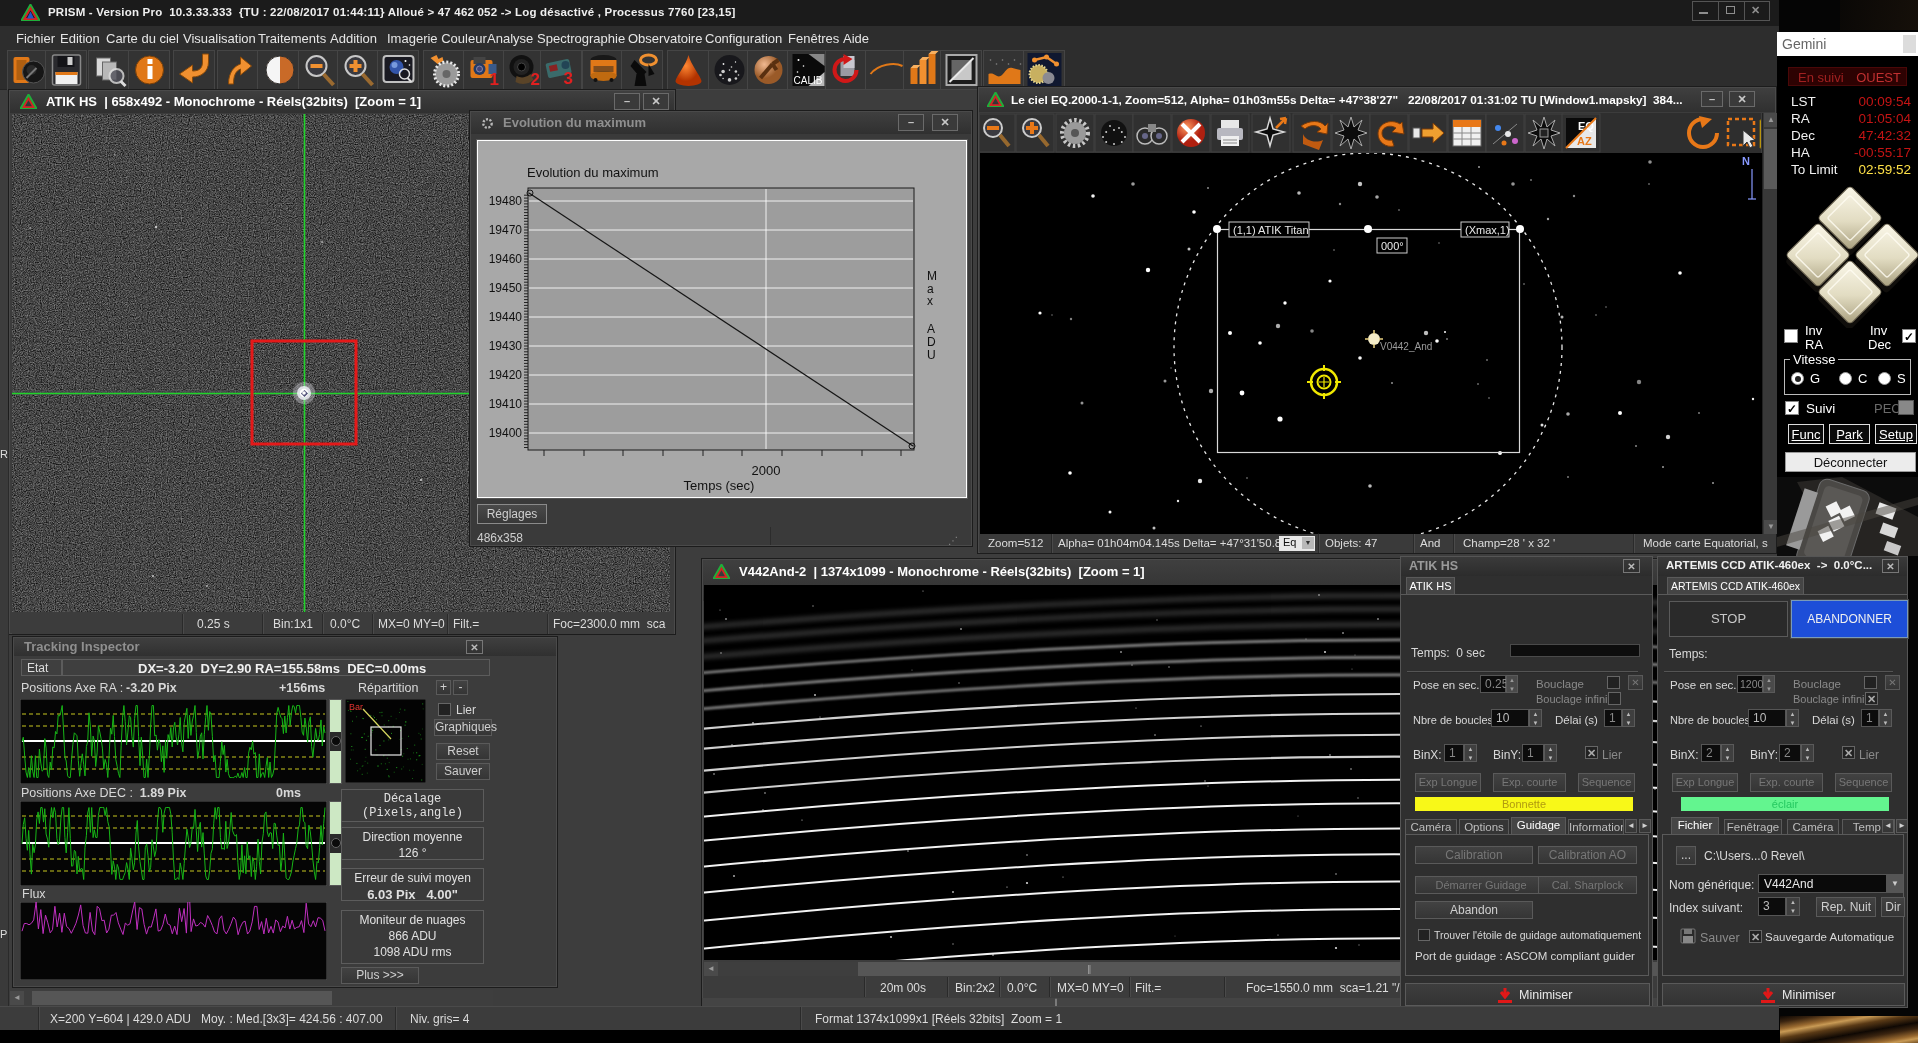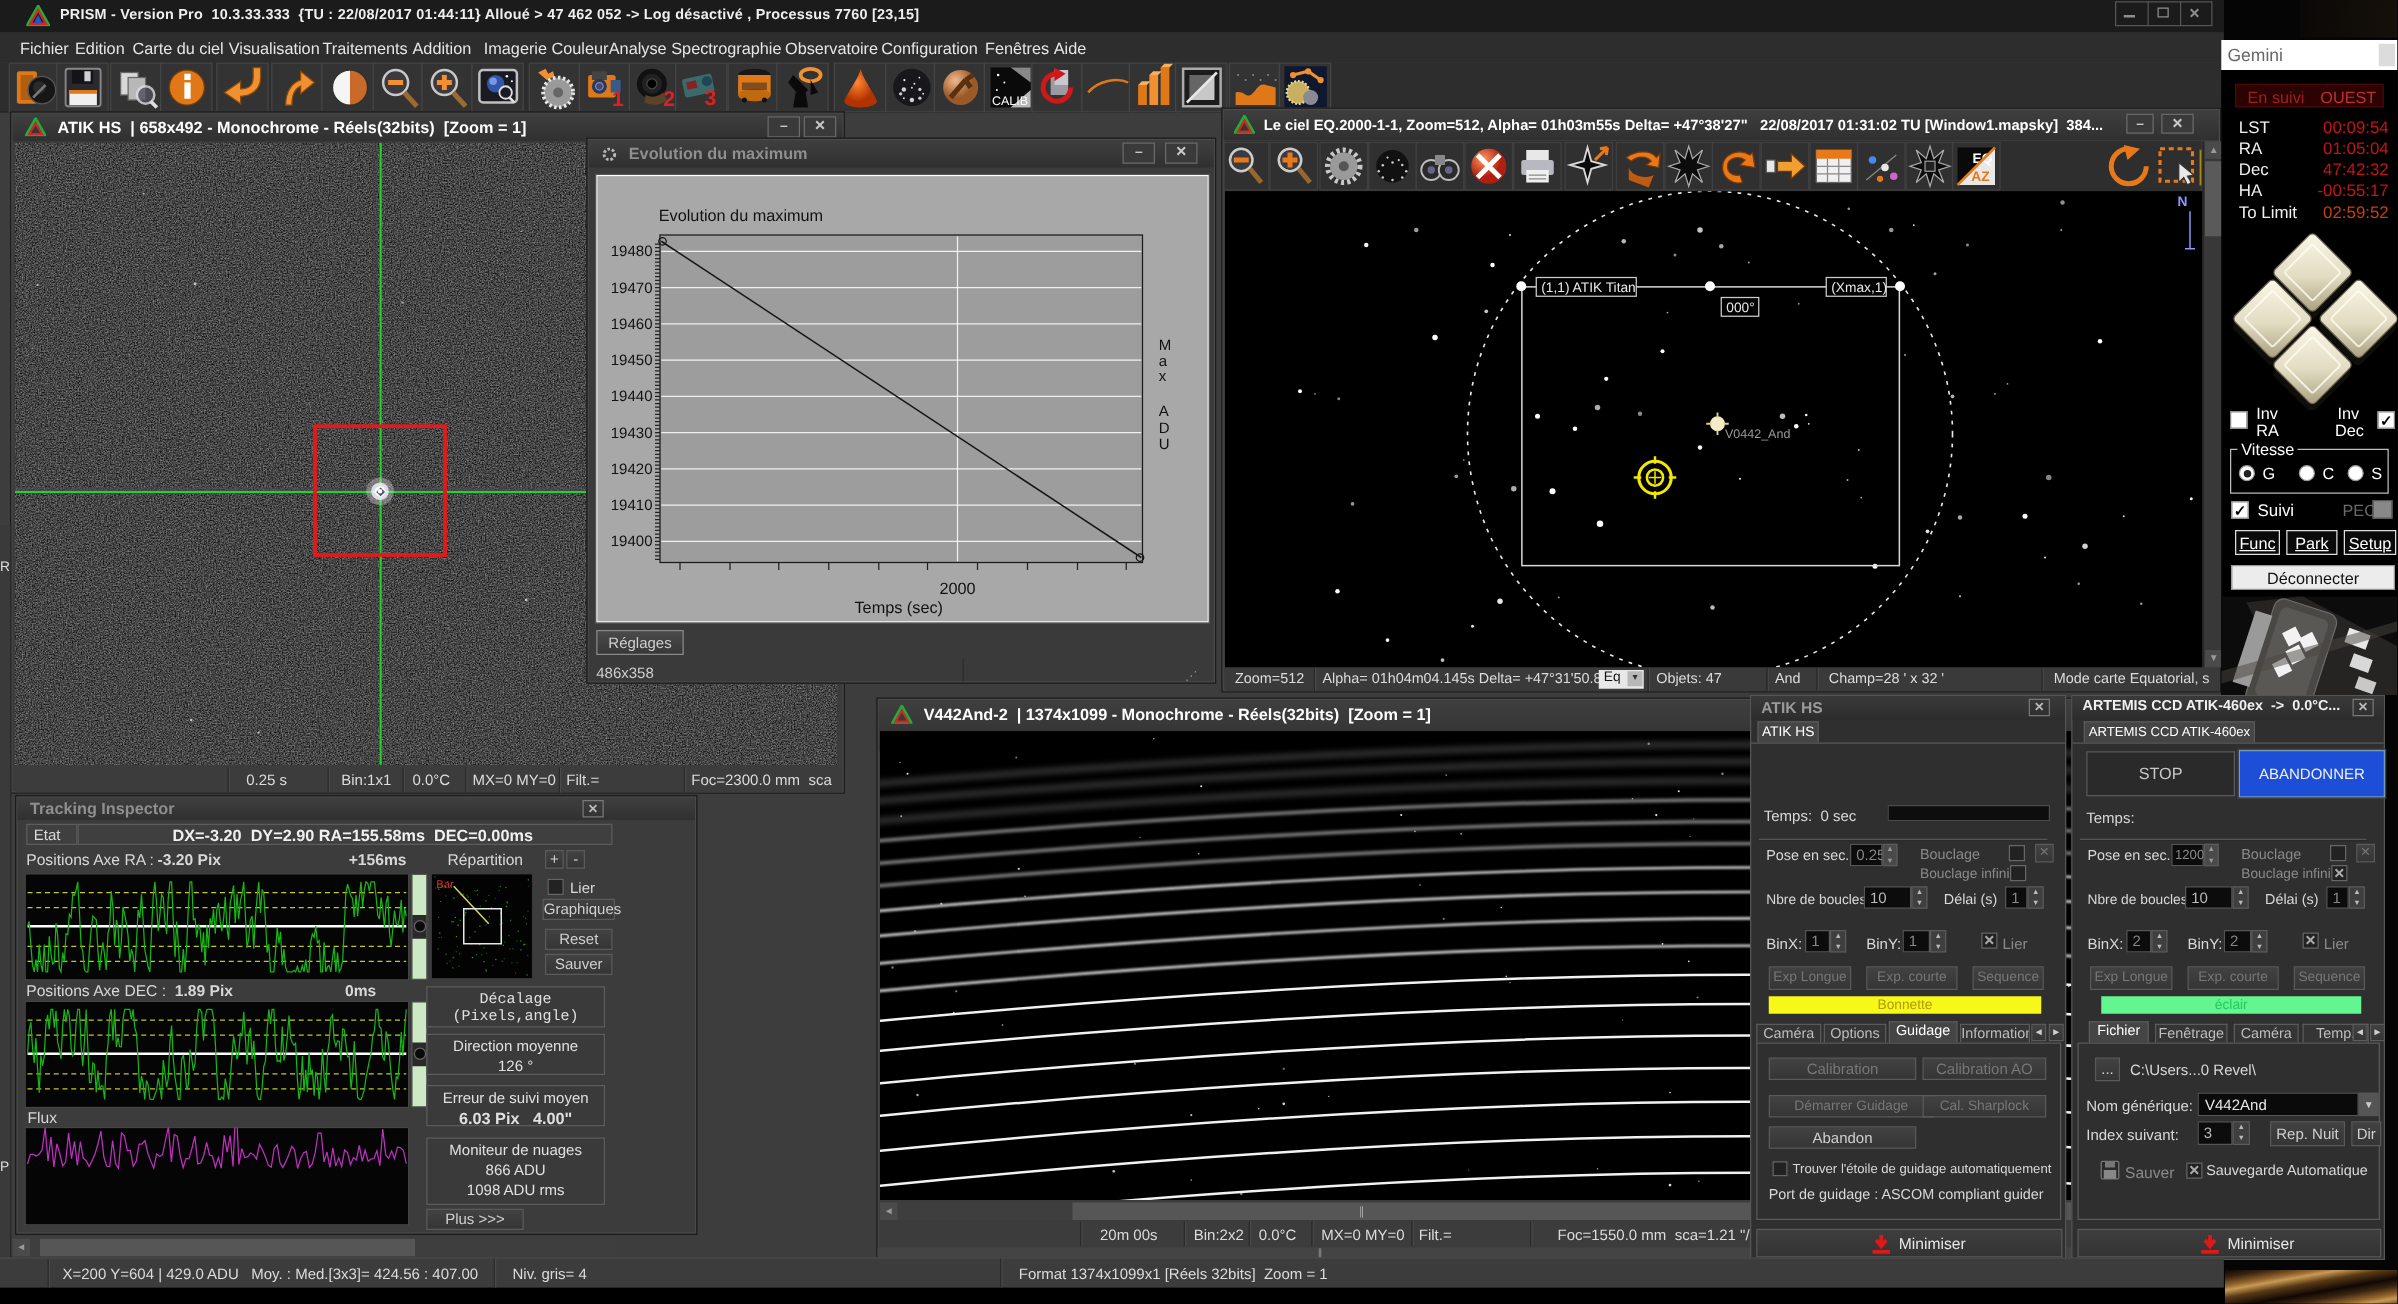--- a/index.html
+++ b/index.html
@@ -752,21 +752,21 @@
       </div>
       <span class="abs" style="left:14px;top:62px;color:#f0f0f0;font-size:13.5px;">LST</span>
       <span class="abs" style="right:7px;top:62px;color:#c41414;font-size:13.5px;">00:09:54</span>
       <span class="abs" style="left:14px;top:79px;color:#f0f0f0;font-size:13.5px;">RA</span>
       <span class="abs" style="right:7px;top:79px;color:#c41414;font-size:13.5px;">01:05:04</span>
       <span class="abs" style="left:14px;top:96px;color:#f0f0f0;font-size:13.5px;">Dec</span>
       <span class="abs" style="right:7px;top:96px;color:#c41414;font-size:13.5px;">47:42:32</span>
       <span class="abs" style="left:14px;top:113px;color:#f0f0f0;font-size:13.5px;">HA</span>
       <span class="abs" style="right:7px;top:113px;color:#c41414;font-size:13.5px;">-00:55:17</span>
       <span class="abs" style="left:14px;top:130px;color:#f0f0f0;font-size:13.5px;">To Limit</span>
-      <span class="abs" style="right:7px;top:130px;color:#c2410c;font-size:13.5px;">02:59:52</span>
+      <span class="abs" style="right:7px;top:130px;color:#fde047;font-size:13.5px;">02:59:52</span>
       <svg class="abs" style="left:0;top:150px;" width="141" height="146">
         <defs>
           <linearGradient id="dg" x1="0" y1="0" x2="1" y2="1">
             <stop offset="0" stop-color="#fbf8ea"></stop>
             <stop offset="0.55" stop-color="#e2dcc2"></stop>
             <stop offset="1" stop-color="#a89f7e"></stop>
           </linearGradient>
         </defs>
         <rect x="50" y="13" width="46" height="46" rx="4" transform="rotate(45 73 36) translate(4,5)" fill="#12100c" opacity="0.9"></rect>
         <rect x="50" y="13" width="46" height="46" rx="4" transform="rotate(45 73 36)" fill="url(#dg)" stroke="#6b6350" stroke-width="1"></rect>

